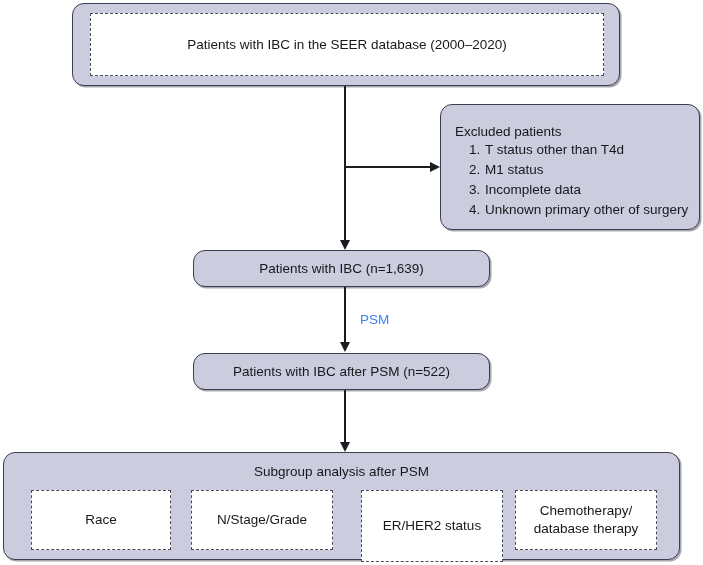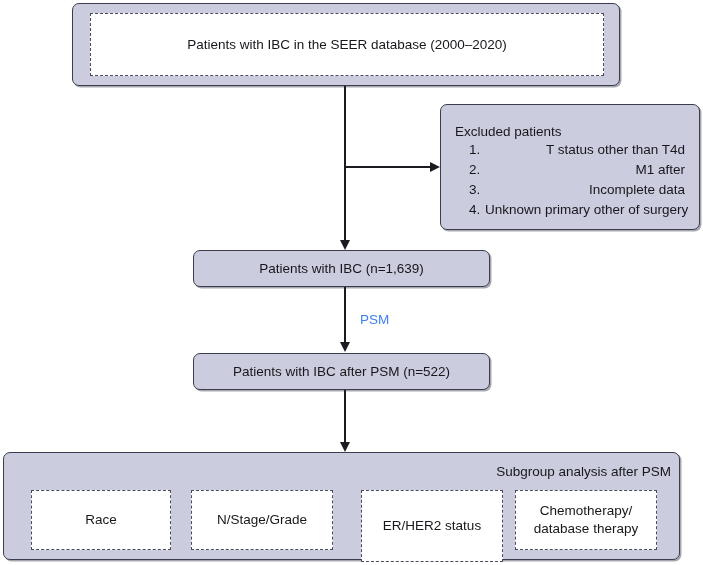--- a/index.html
+++ b/index.html
@@ -18,21 +18,21 @@
     background: #ffffff;
     overflow: hidden;
   }
 
   
   .filled-box {
     position: absolute;
     box-sizing: border-box;
     background: #ccccdf;
     border: 1px solid #3c3c50;
-    border-radius: 7px;
+    border-radius: 12px;
     box-shadow: 1.5px 1.5px 0 rgba(60,60,80,0.45);
   }
   .dashed-box {
     position: absolute;
     box-sizing: border-box;
     background: #ffffff;
     border: 1.4px dashed #4a4a5a;
   }
   .center-text {
     position: absolute;
@@ -59,44 +59,43 @@
     font-size: 13.5px;
     color: #17171c;
     margin: 8px 0 1px 0;
     white-space: nowrap;
   }
   .excl-list {
     list-style: none;
     margin: 0;
     padding: 0 0 0 14px;
     counter-reset: exc;
-    text-align: right;
   }
   .excl-list li {
     font-size: 13.5px;
     color: #17171c;
     line-height: 1.47;
     white-space: nowrap;
     position: relative;
     padding-left: 16px;
   }
   .excl-list li::before {
     counter-increment: exc;
     content: counter(exc) ".";
     position: absolute;
     left: 0;
     top: 0;
   }
 
   
   #subgroup-title {
     position: absolute;
-    left: 0; right: 8px;
+    left: 0; right: 0;
     top: 11px;
-    text-align: right;
+    text-align: center;
     font-size: 13.5px;
     color: #17171c;
   }
 
   
   .vline {
     position: absolute;
     width: 1.6px;
     background: #1b1b22;
   }
@@ -134,21 +133,21 @@
   <div class="vline" style="left:344.2px; top:86px; height:155px;"></div>
   <div class="arrow-down" style="left:339.5px; top:240px;"></div>
 
   <div class="hline" style="left:345px; top:166.3px; width:87px;"></div>
   <div class="arrow-right" style="left:430px; top:161.6px;"></div>
 
   <div class="filled-box" id="excluded-box" style="left:440px; top:104px; width:260px; height:126px;">
     <div class="excl-title">Excluded patients</div>
     <ul class="excl-list">
       <li>T status other than T4d</li>
-      <li>M1 after</li>
+      <li>M1 status</li>
       <li>Incomplete data</li>
       <li>Unknown primary other of surgery</li>
     </ul>
   </div>
 
   <div class="filled-box" id="cohort-box" style="left:193px; top:250px; width:297px; height:37px;">
     <div class="center-text">Patients with IBC (n=1,639)</div>
   </div>
 
   <div class="vline" style="left:344.2px; top:287px; height:56px;"></div>

